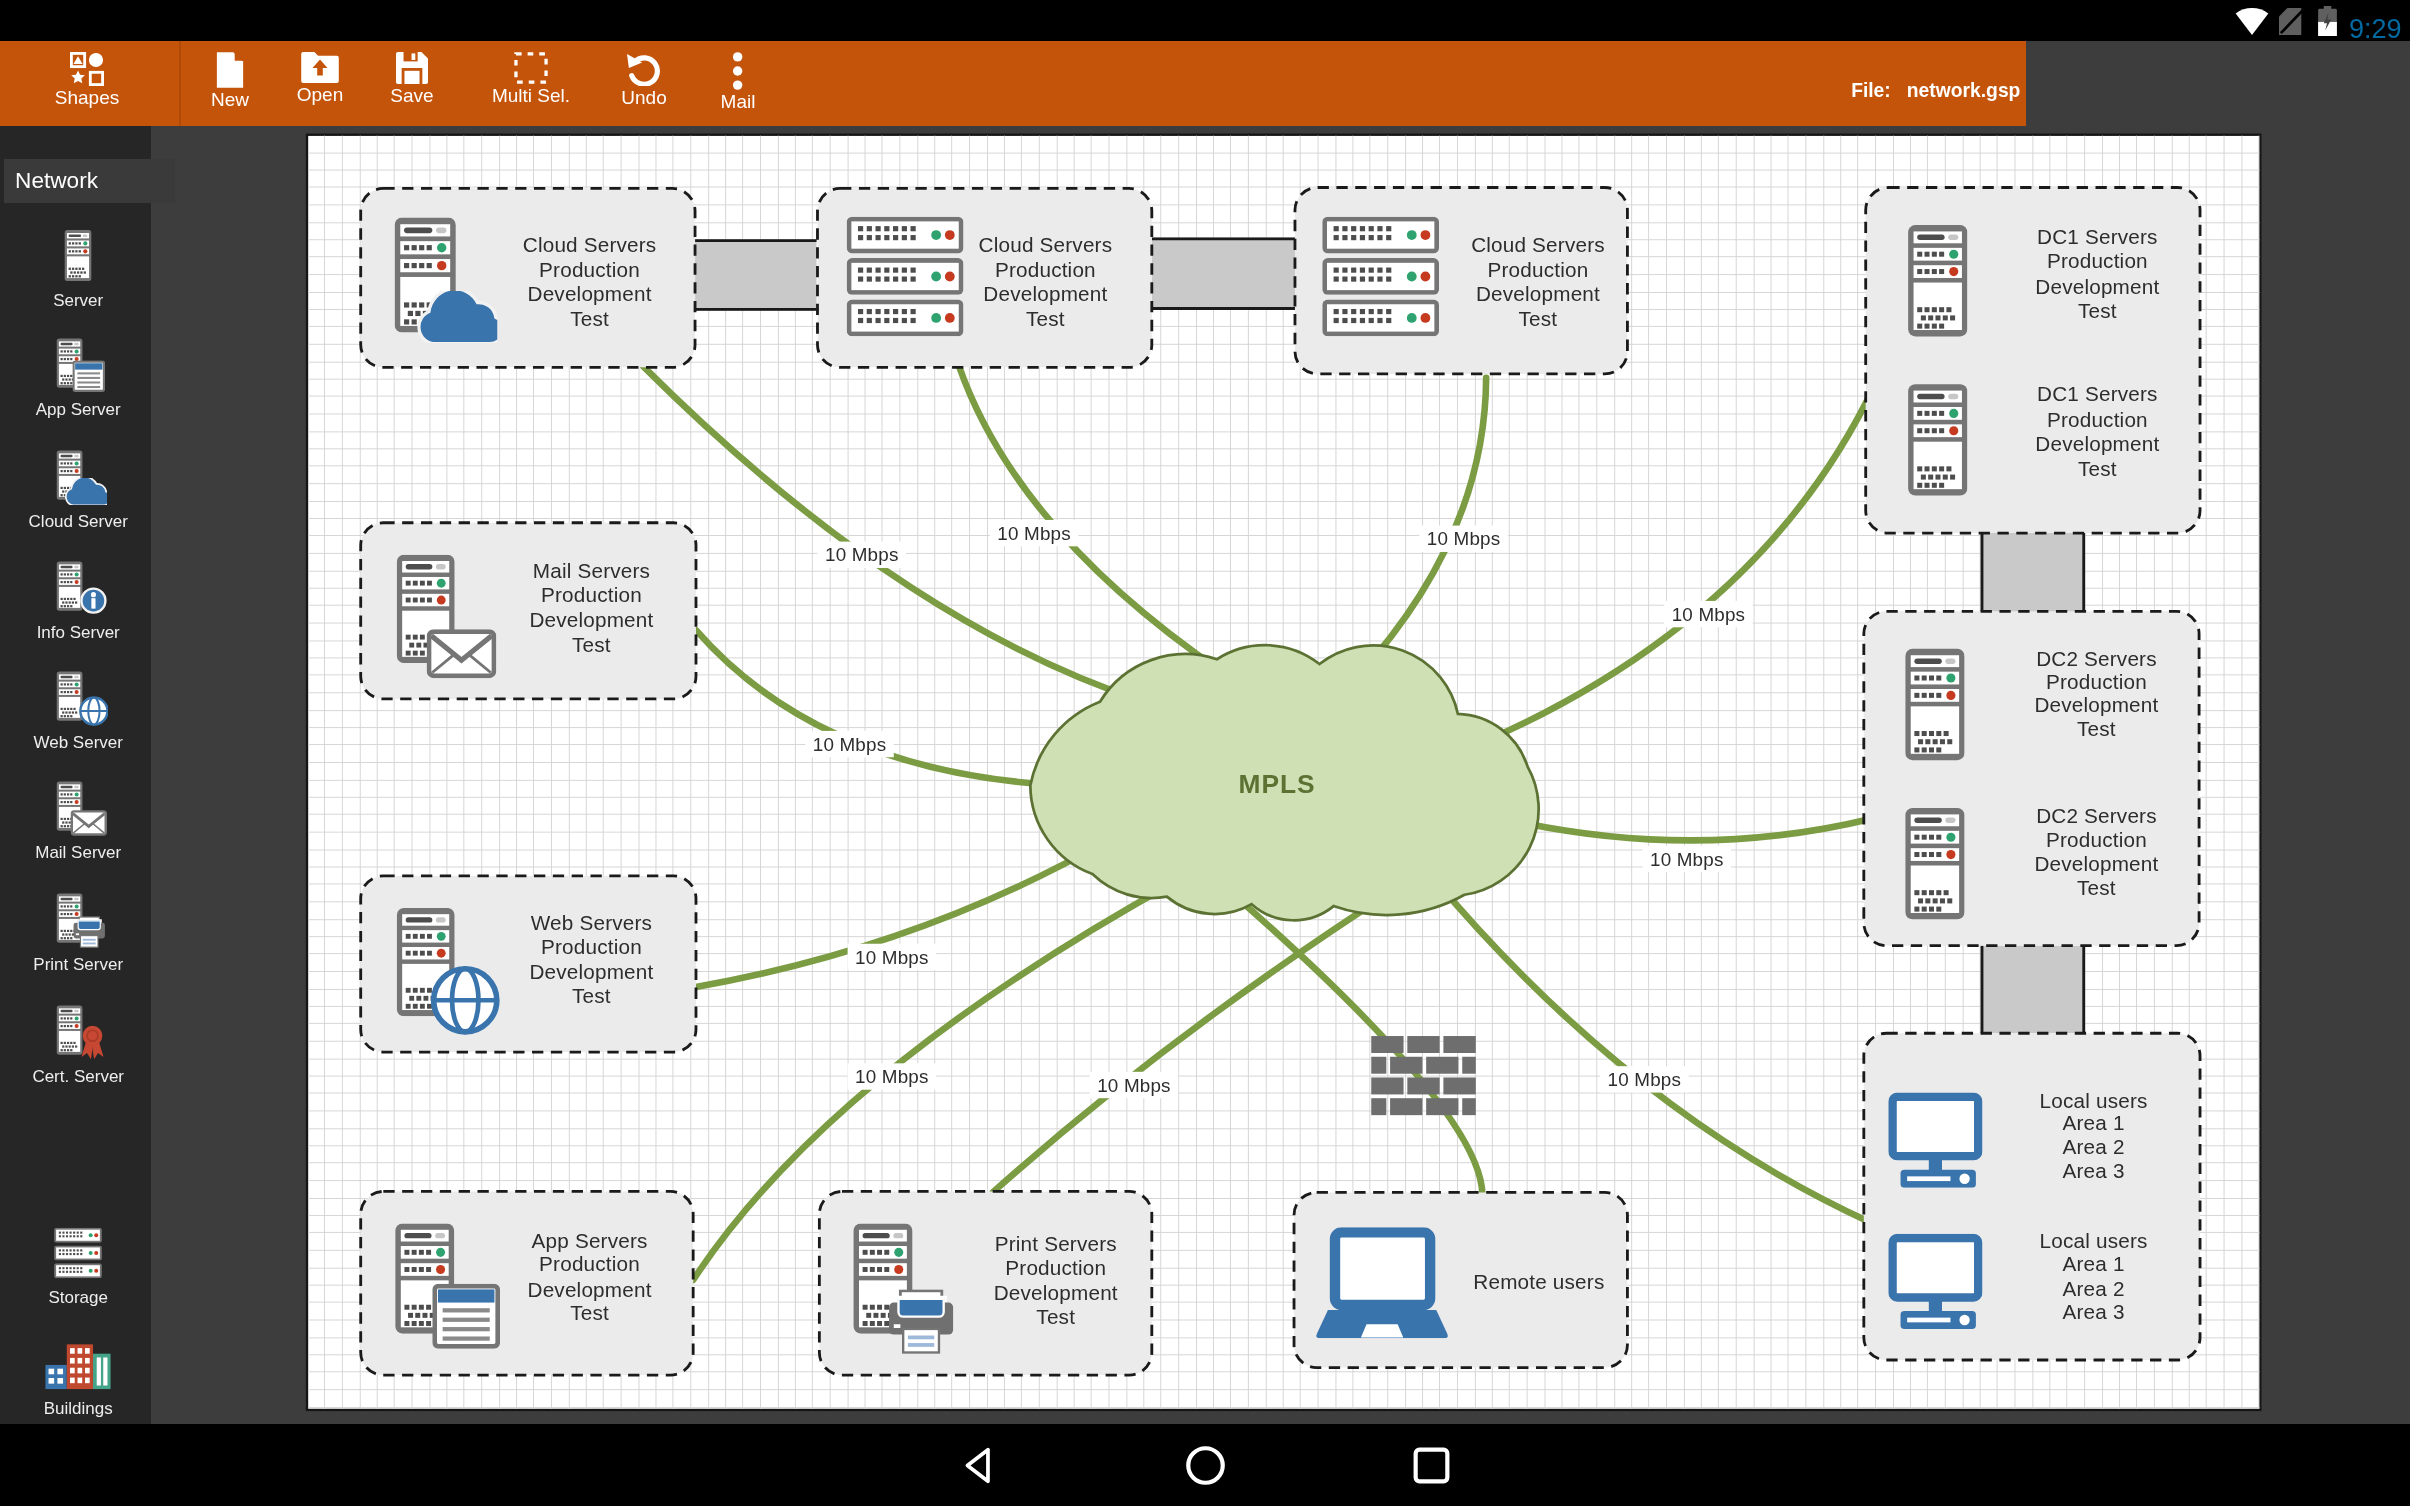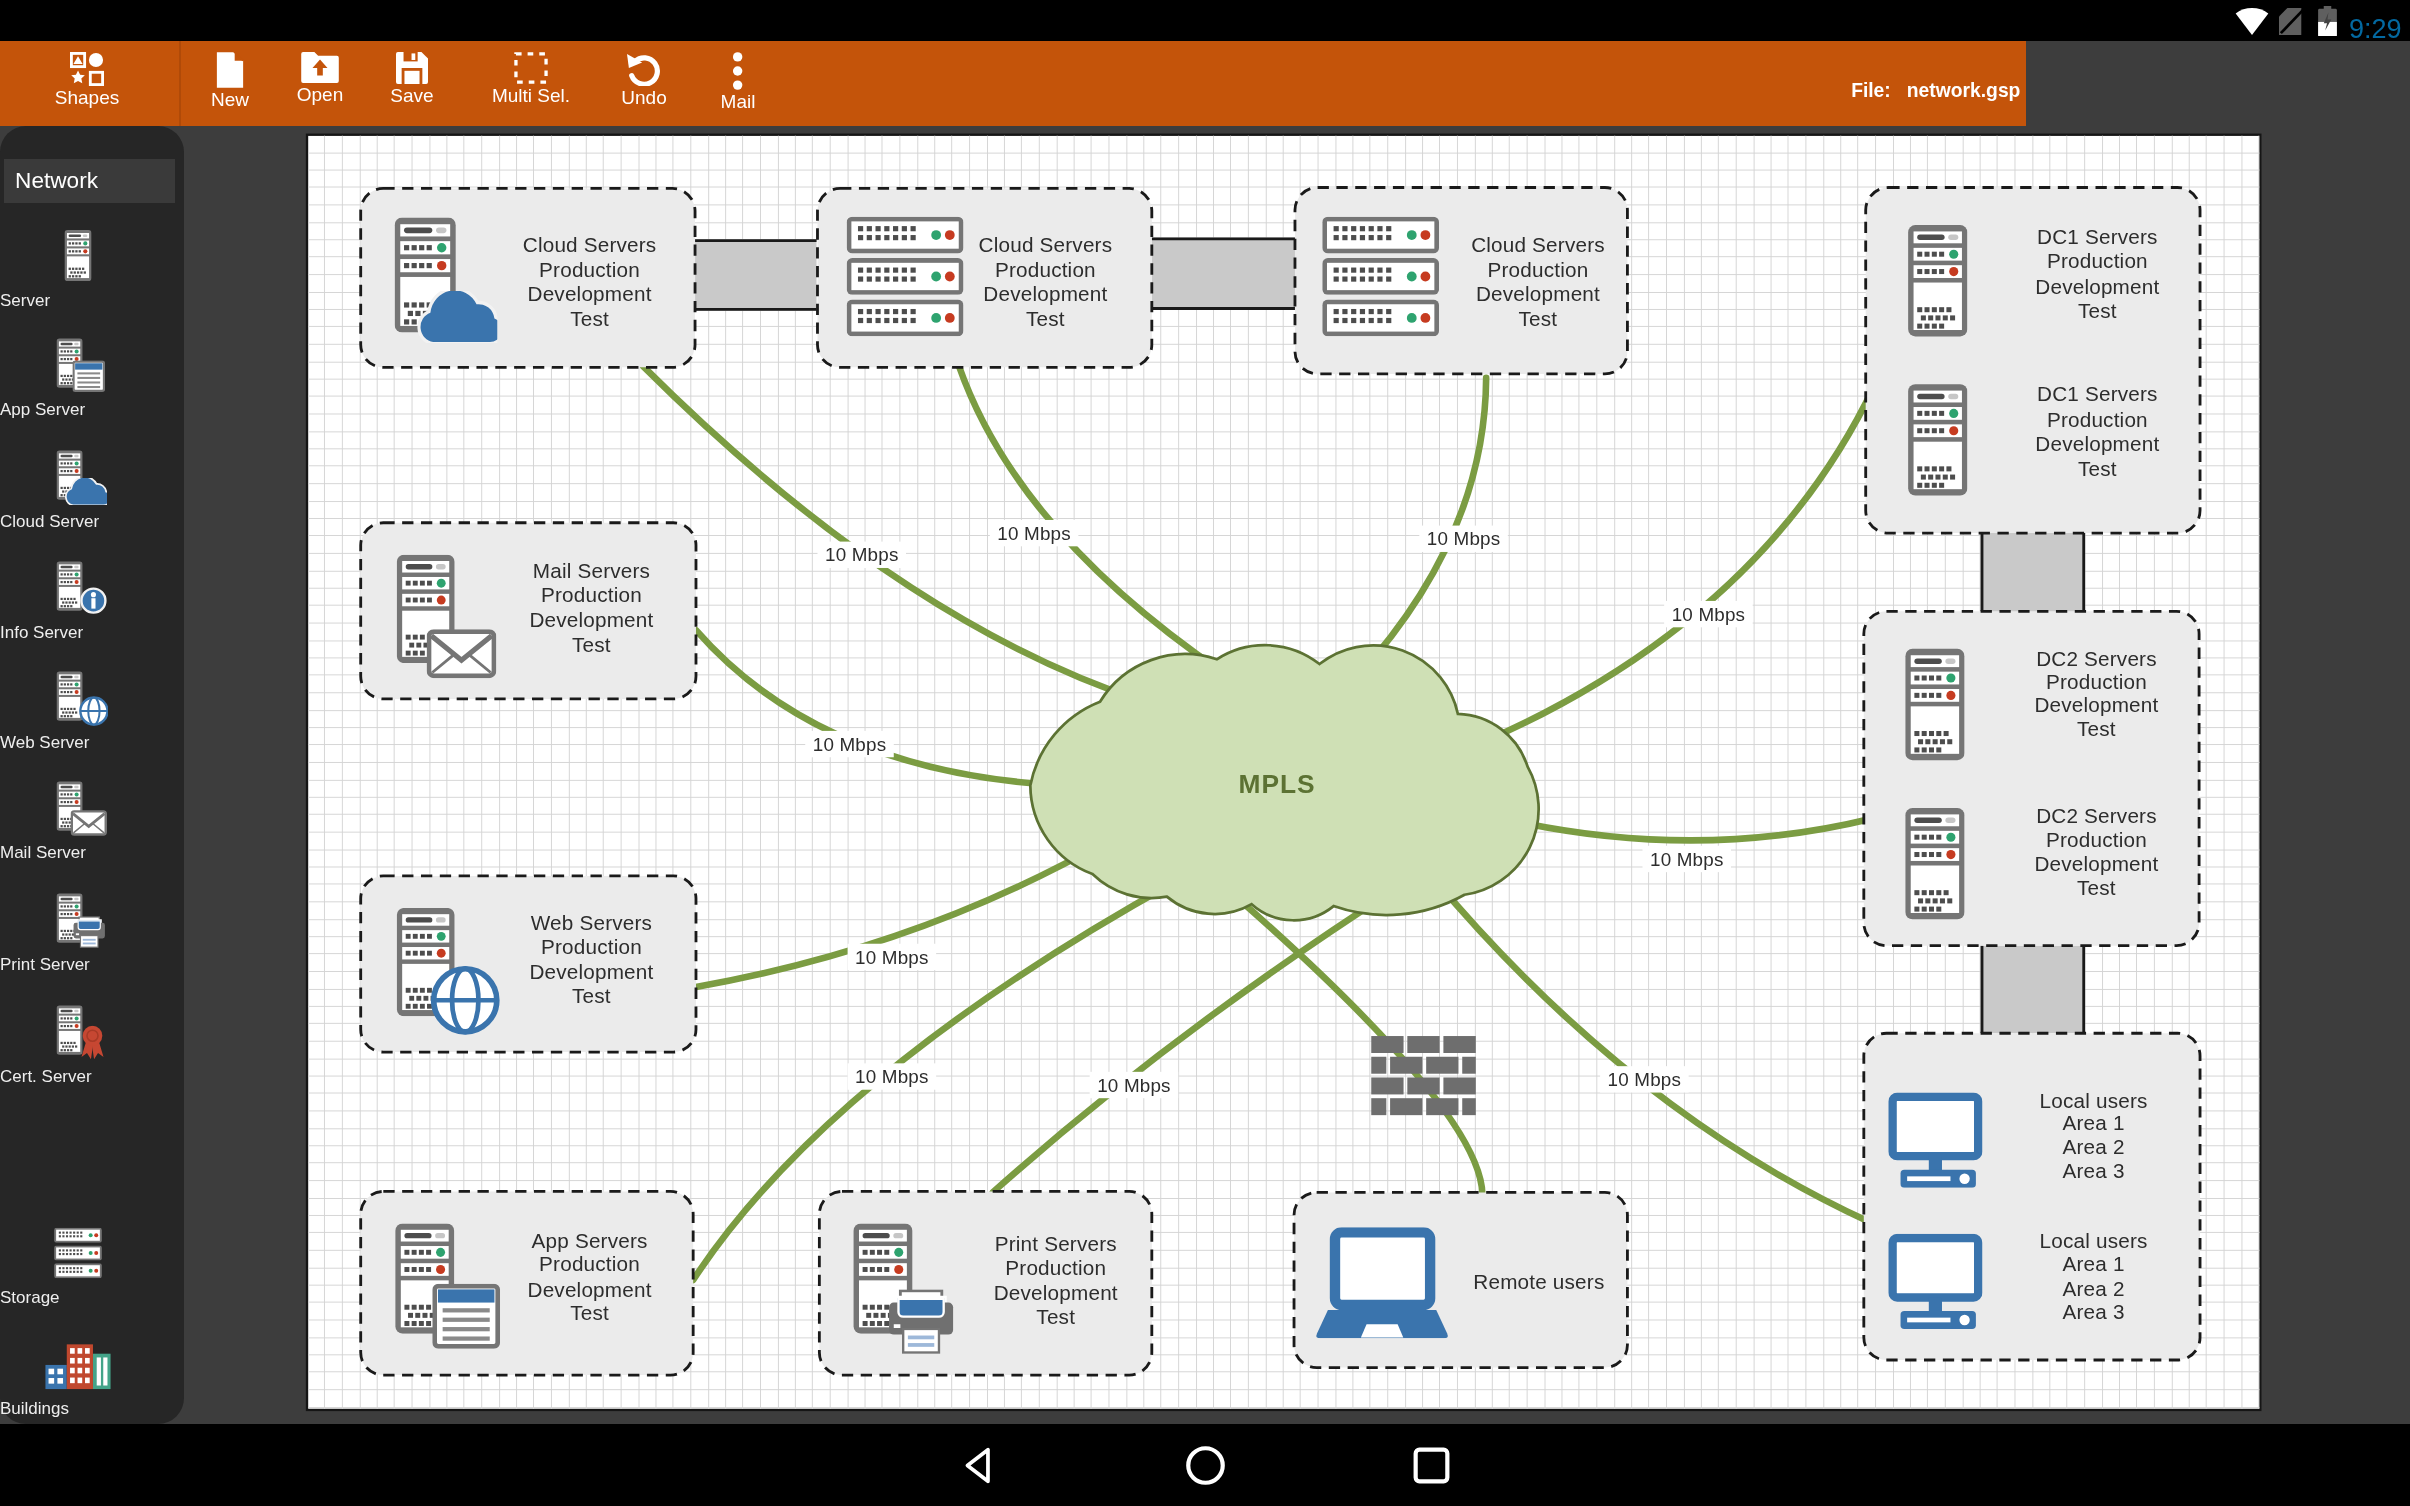--- a/index.html
+++ b/index.html
@@ -4,23 +4,23 @@
 body{width:2411px;height:1507px;position:relative;font-family:"Liberation Sans",sans-serif;background:#3d3d3d;overflow:hidden;-webkit-font-smoothing:antialiased;}
 .abs{position:absolute;}
 .statusbar{position:absolute;left:0;top:0;width:2411px;height:41px;background:#000;}
 .time{position:absolute;right:9.4px;top:4.7px;color:#0369a1;font-size:27px;margin-top:9px;}
 .toolbar{position:absolute;left:0;top:41px;width:2026px;height:85px;background:#c4540a;}
 .tdiv{position:absolute;left:179px;top:0;width:1.9px;height:85px;background:#b04a08;}
 .tbtn{position:absolute;top:0;height:85px;text-align:center;color:#fff;font-size:19px;}
 .tbtn svg{display:block;margin:11.3px auto 1.9px auto;}
 .tlabel{line-height:19px;}
 .filelabel{position:absolute;right:5.6px;top:30px;color:#fff;font-size:19.3px;font-weight:bold;margin-top:9px;}
-.sidebar{position:absolute;left:0;top:126px;width:184px;height:1298px;background:#262626;border-radius:26px;}
+.sidebar{position:absolute;left:0;top:126px;width:151px;height:1298px;background:#262626;}
 .nethdr{position:absolute;left:3.8px;top:33px;width:171px;height:44px;background:#3a3a3a;color:#fff;font-size:22.6px;line-height:44px;padding-left:11.3px;box-sizing:border-box;}
-.sitem{position:absolute;width:179px;padding-right:22.6px;box-sizing:border-box;color:#eee;font-size:17px;}
+.sitem{position:absolute;width:179px;padding-right:22.6px;box-sizing:border-box;text-align:center;color:#eee;font-size:17px;}
 .sitem svg{display:block;margin:0 auto 5.6px auto;}
 .navbar{position:absolute;left:0;top:1424px;width:2411px;height:83px;background:#000;}
 </style></head>
 <body>
 <div class="statusbar">
  <svg class="abs" style="right:142px;top:6.6px" width="34" height="28" viewBox="0 0 36 30">
   <path d="M18,30 L0.5,7 A29,29 0 0 1 35.5,7 Z" fill="#fff"></path>
  </svg>
  <svg class="abs" style="right:106px;top:7.5px" width="26" height="27" viewBox="0 0 28 29">
   <path d="M9,0 h15 v29 h-24 v-20 z" fill="#5f5f5f"></path>

